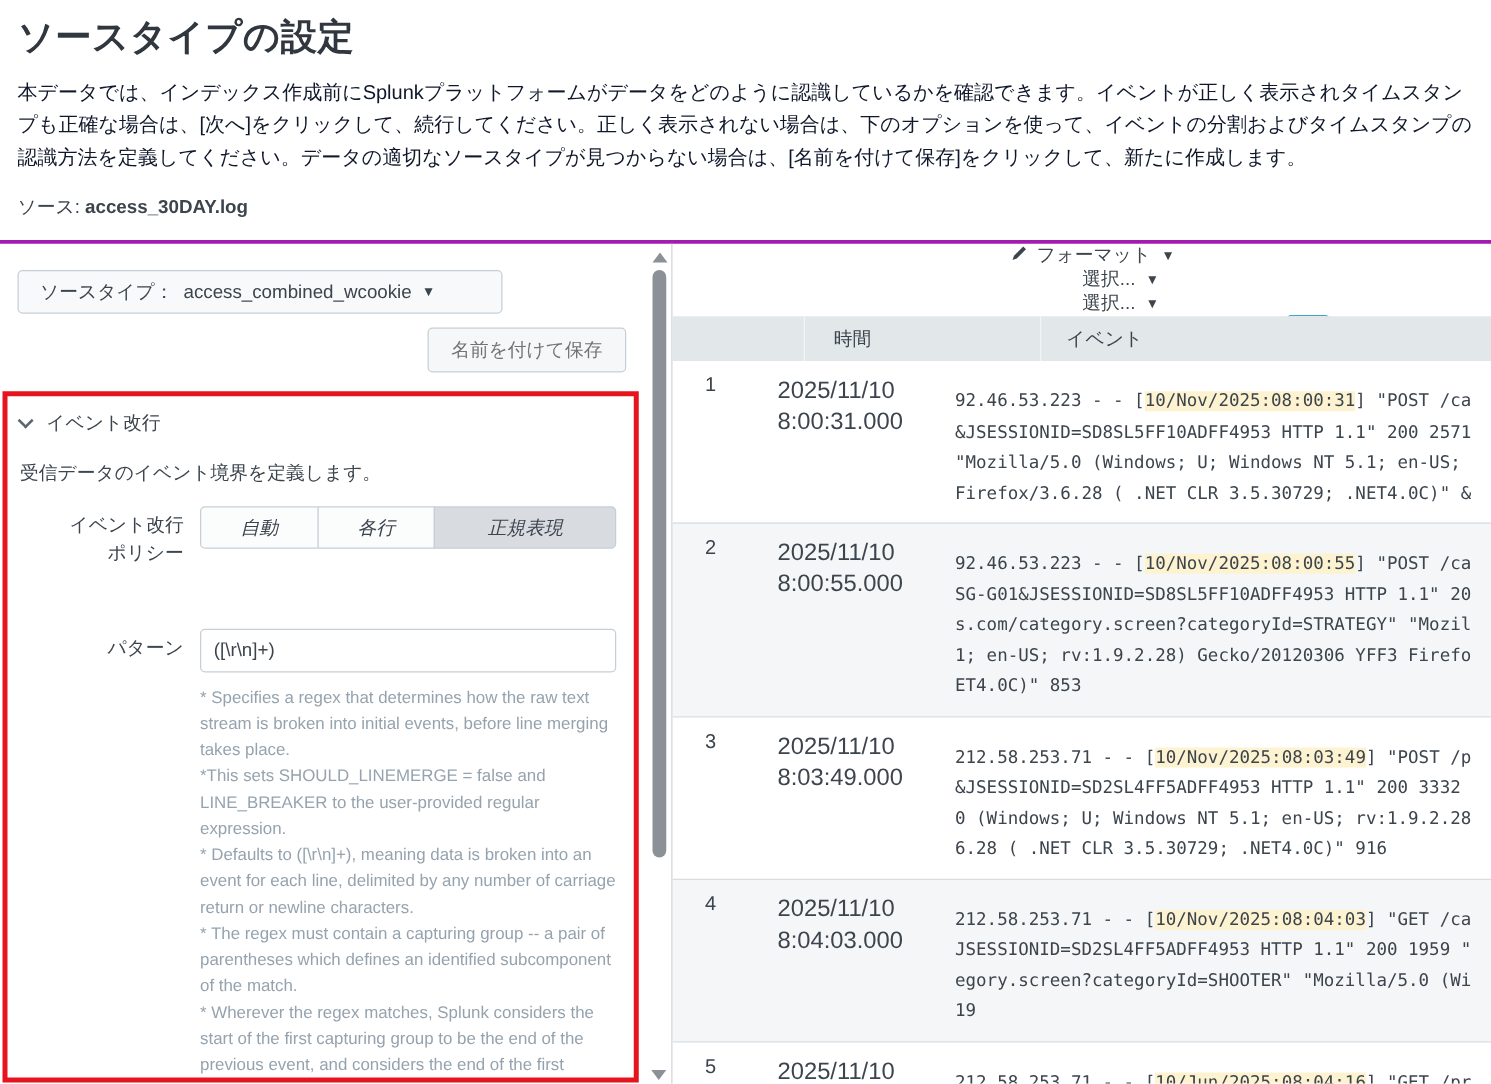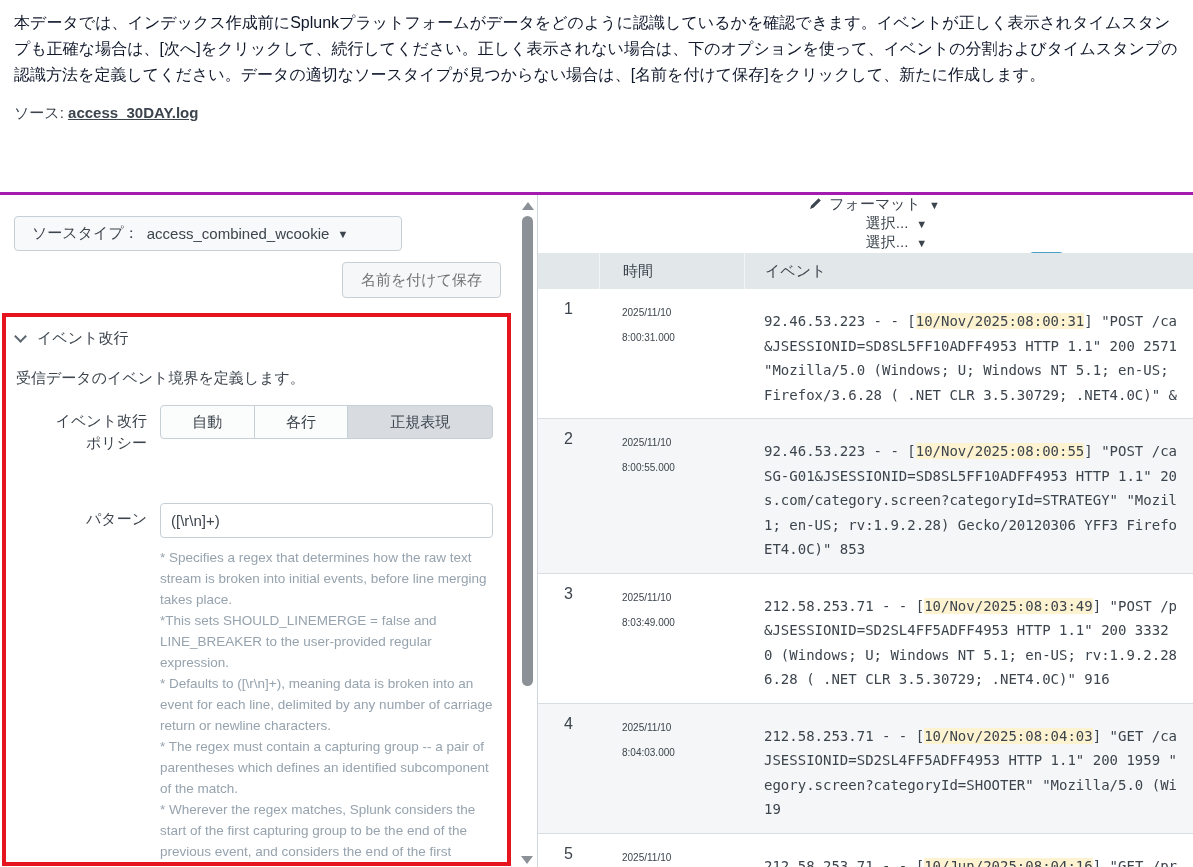--- a/index.html
+++ b/index.html
@@ -5,21 +5,21 @@
   * { margin:0; padding:0; box-sizing:border-box; }
   html,body { width:1193px; height:867px; overflow:hidden; background:#fff;
     font-family:"Liberation Sans","DejaVu Sans",sans-serif; color:#3c444d; }
   body { position:relative; }
 
   
   .header { padding:10px 14px 0 14px; }
   .page-title { font-size:29px; font-weight:bold; color:#31373e; letter-spacing:.5px; margin-bottom:12px; }
   .page-desc { font-size:16px; line-height:26px; color:#0f172a; margin-bottom:16px; max-width:1175px; }
   .source-line { font-size:15px; margin-bottom:14px; }
-  .source-line b { font-weight:bold;text-decoration:underline; }
+  .source-line b { font-weight:bold; }
 
   
   .panels { position:absolute; top:192px; left:0; right:0; bottom:0; display:flex; border-top:3px solid #a21caf; }
   .left-panel { width:538px; border-right:1px solid #cfd6db; position:relative; overflow:hidden; }
   .right-panel { flex:1; overflow:hidden; }
 
   
   .sourcetype-btn { margin:21px 0 0 14px; width:388px; height:35px; background:#f8f9fa;
     border:1px solid #c6cfd6; border-radius:4px; display:flex; align-items:center;
     padding:0 14px 0 17px; font-size:15px; cursor:pointer; }
@@ -35,21 +35,21 @@
   .chev { width:9px; height:9px; border-left:2px solid #5a6artifact; border-left:2px solid #5c6670;
     border-bottom:2px solid #5c6670; transform:rotate(-45deg); margin:-4px 12px 0 2px; }
   .section-title { font-size:15px; color:#3c444d; }
   .section-desc { font-size:15px; margin:21px 0 0 4px; }
   .form { margin-top:17px; }
   .frow { display:flex; }
   .frow .flabel { width:148px; text-align:right; padding-right:13px; font-size:15px; line-height:22px; padding-top:5px; }
   .frow .fctrl { width:333px; }
   .btn-group { display:flex; height:34px; }
   .btn-group .tab { border:1px solid #c6cfd6; background:#fbfcfc; font-size:15px; color:#3c444d;
-    flex:1; cursor:pointer; font-family:inherit; margin-left:-1px; }
+    flex:1; cursor:pointer; font-family:inherit; margin-left:-1px;font-style:italic; }
   .btn-group .tab:first-child { border-radius:4px 0 0 4px; margin-left:0; }
   .btn-group .tab:last-child { border-radius:0 4px 4px 0; flex:1.55; }
   .btn-group .tab.active { background:#d8dce0; }
   .policy-row { margin-bottom:49px; }
   .pattern-input { width:333px; height:35px; border:1px solid #c6cfd6; border-radius:4px;
     font-size:15px; padding:0 10px; color:#3c444d; font-family:inherit; background:#fff; }
   .help { margin-top:9px; width:333px; font-size:13.5px; line-height:21px; color:#96a3ae; }
   .help p { margin:0; }
 
   
@@ -67,37 +67,38 @@
   .select-dd { margin-left:44px; }
   .pager { margin-left:auto; display:flex; align-items:center; }
   .prev { color:#c2ccd3; font-size:15px; cursor:default; display:flex; align-items:center; }
   .prev .lt { font-size:17px; margin-right:6px; }
   .pages { display:flex; align-items:center; margin-left:28px; }
   .page-num { font-size:16px; color:#49535b; margin-right:27px; cursor:pointer; }
   .page-num.active { border:1px solid var(--page-border-blue,#4aa0c9); border-radius:4px;
     padding:7px 12px; font-weight:bold; color:#31373e; margin-right:21px; }
 
   
-  .thead { display:flex; height:36px; background:#e2e7ea; align-items:center; font-size:15px; }
+  .thead { display:flex; height:36px; background:#e2e7ea; align-items:center; font-size:15px;gap:44px; }
   .th-num { width:61px; }
   .th-time { width:145px; padding-left:23px; border-left:1px solid #f2f4f5; align-self:stretch; display:flex; align-items:center; }
   .th-event { flex:1; padding-left:20px; border-left:1px solid #f2f4f5; align-self:stretch; display:flex; align-items:center; }
   .trow { display:flex; border-top:1px solid #d7dde1; background:#fff; }
   .trow:first-child { border-top:none; }
   .trow.even { background:#f4f6f7; }
   .td-num { width:61px; text-align:center; font-size:16px; padding-top:11px; }
-  .td-time { width:145px; padding:11px 0 0 23px; font-size:10px; line-height:25px; }
+  .td-time { width:145px; padding:11px 0 0 23px; font-size:19px; line-height:25px; }
   .td-event { flex:1; padding:20px 0 11px 20px; font-family:"DejaVu Sans Mono","Liberation Mono",monospace;
     font-size:14px; line-height:24.5px; white-space:pre; overflow:hidden; }
   .hl { background:var(--timestamp-highlight,#fdf3d0); }
 </style>
 </head>
 <body>
 
 <div class="header">
+  <div class="page-title">ソースタイプの設定</div>
   <div class="page-desc">本データでは、インデックス作成前にSplunkプラットフォームがデータをどのように認識しているかを確認できます。イベントが正しく表示されタイムスタンプも正確な場合は、[次へ]をクリックして、続行してください。正しく表示されない場合は、下のオプションを使って、イベントの分割およびタイムスタンプの認識方法を定義してください。データの適切なソースタイプが見つからない場合は、[名前を付けて保存]をクリックして、新たに作成します。</div>
   <div class="source-line">
     <span>ソース:</span>
     <b>access_30DAY.log</b>
   </div>
 </div>
 
 <div class="panels">
 
   <div class="left-panel">

